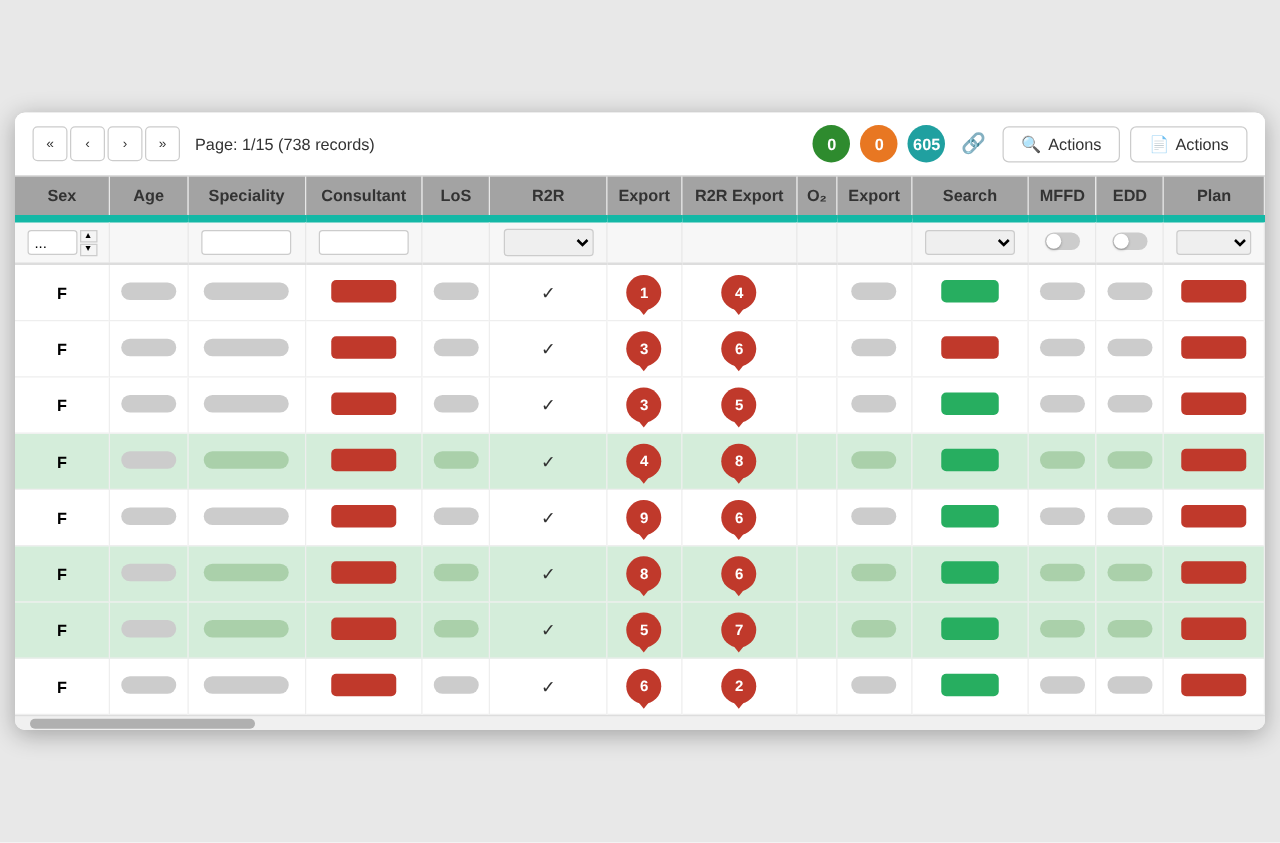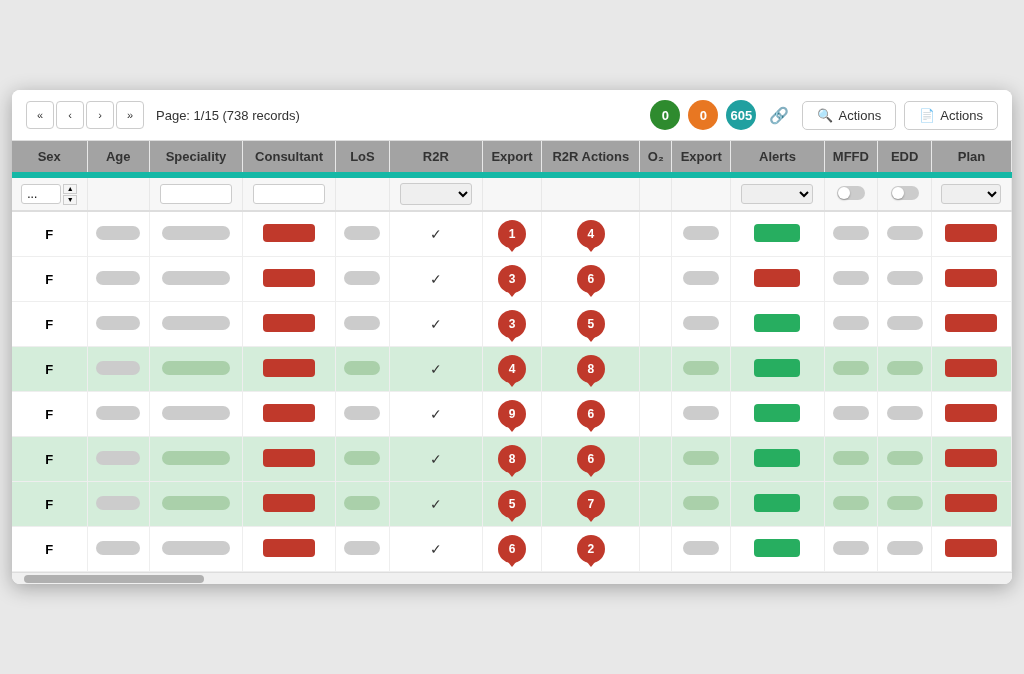--- a/index.html
+++ b/index.html
@@ -285,24 +285,24 @@
     <table>
       <thead>
         <tr>
           <th>Sex</th>
           <th>Age</th>
           <th>Speciality</th>
           <th>Consultant</th>
           <th>LoS</th>
           <th>R2R</th>
           <th>Export</th>
-          <th>R2R Actions</th>
+          <th>R2R Export</th>
           <th>O₂</th>
           <th>Export</th>
-          <th>Alerts</th>
+          <th>Search</th>
           <th>MFFD</th>
           <th>EDD</th>
           <th>Plan</th>
         </tr>
         <tr>
           <th>
             <div class="sex-filter">
               <input type="text" class="sex-filter-text" value="..." style="">
               <div class="sex-spinner">
                 <button>▲</button>

